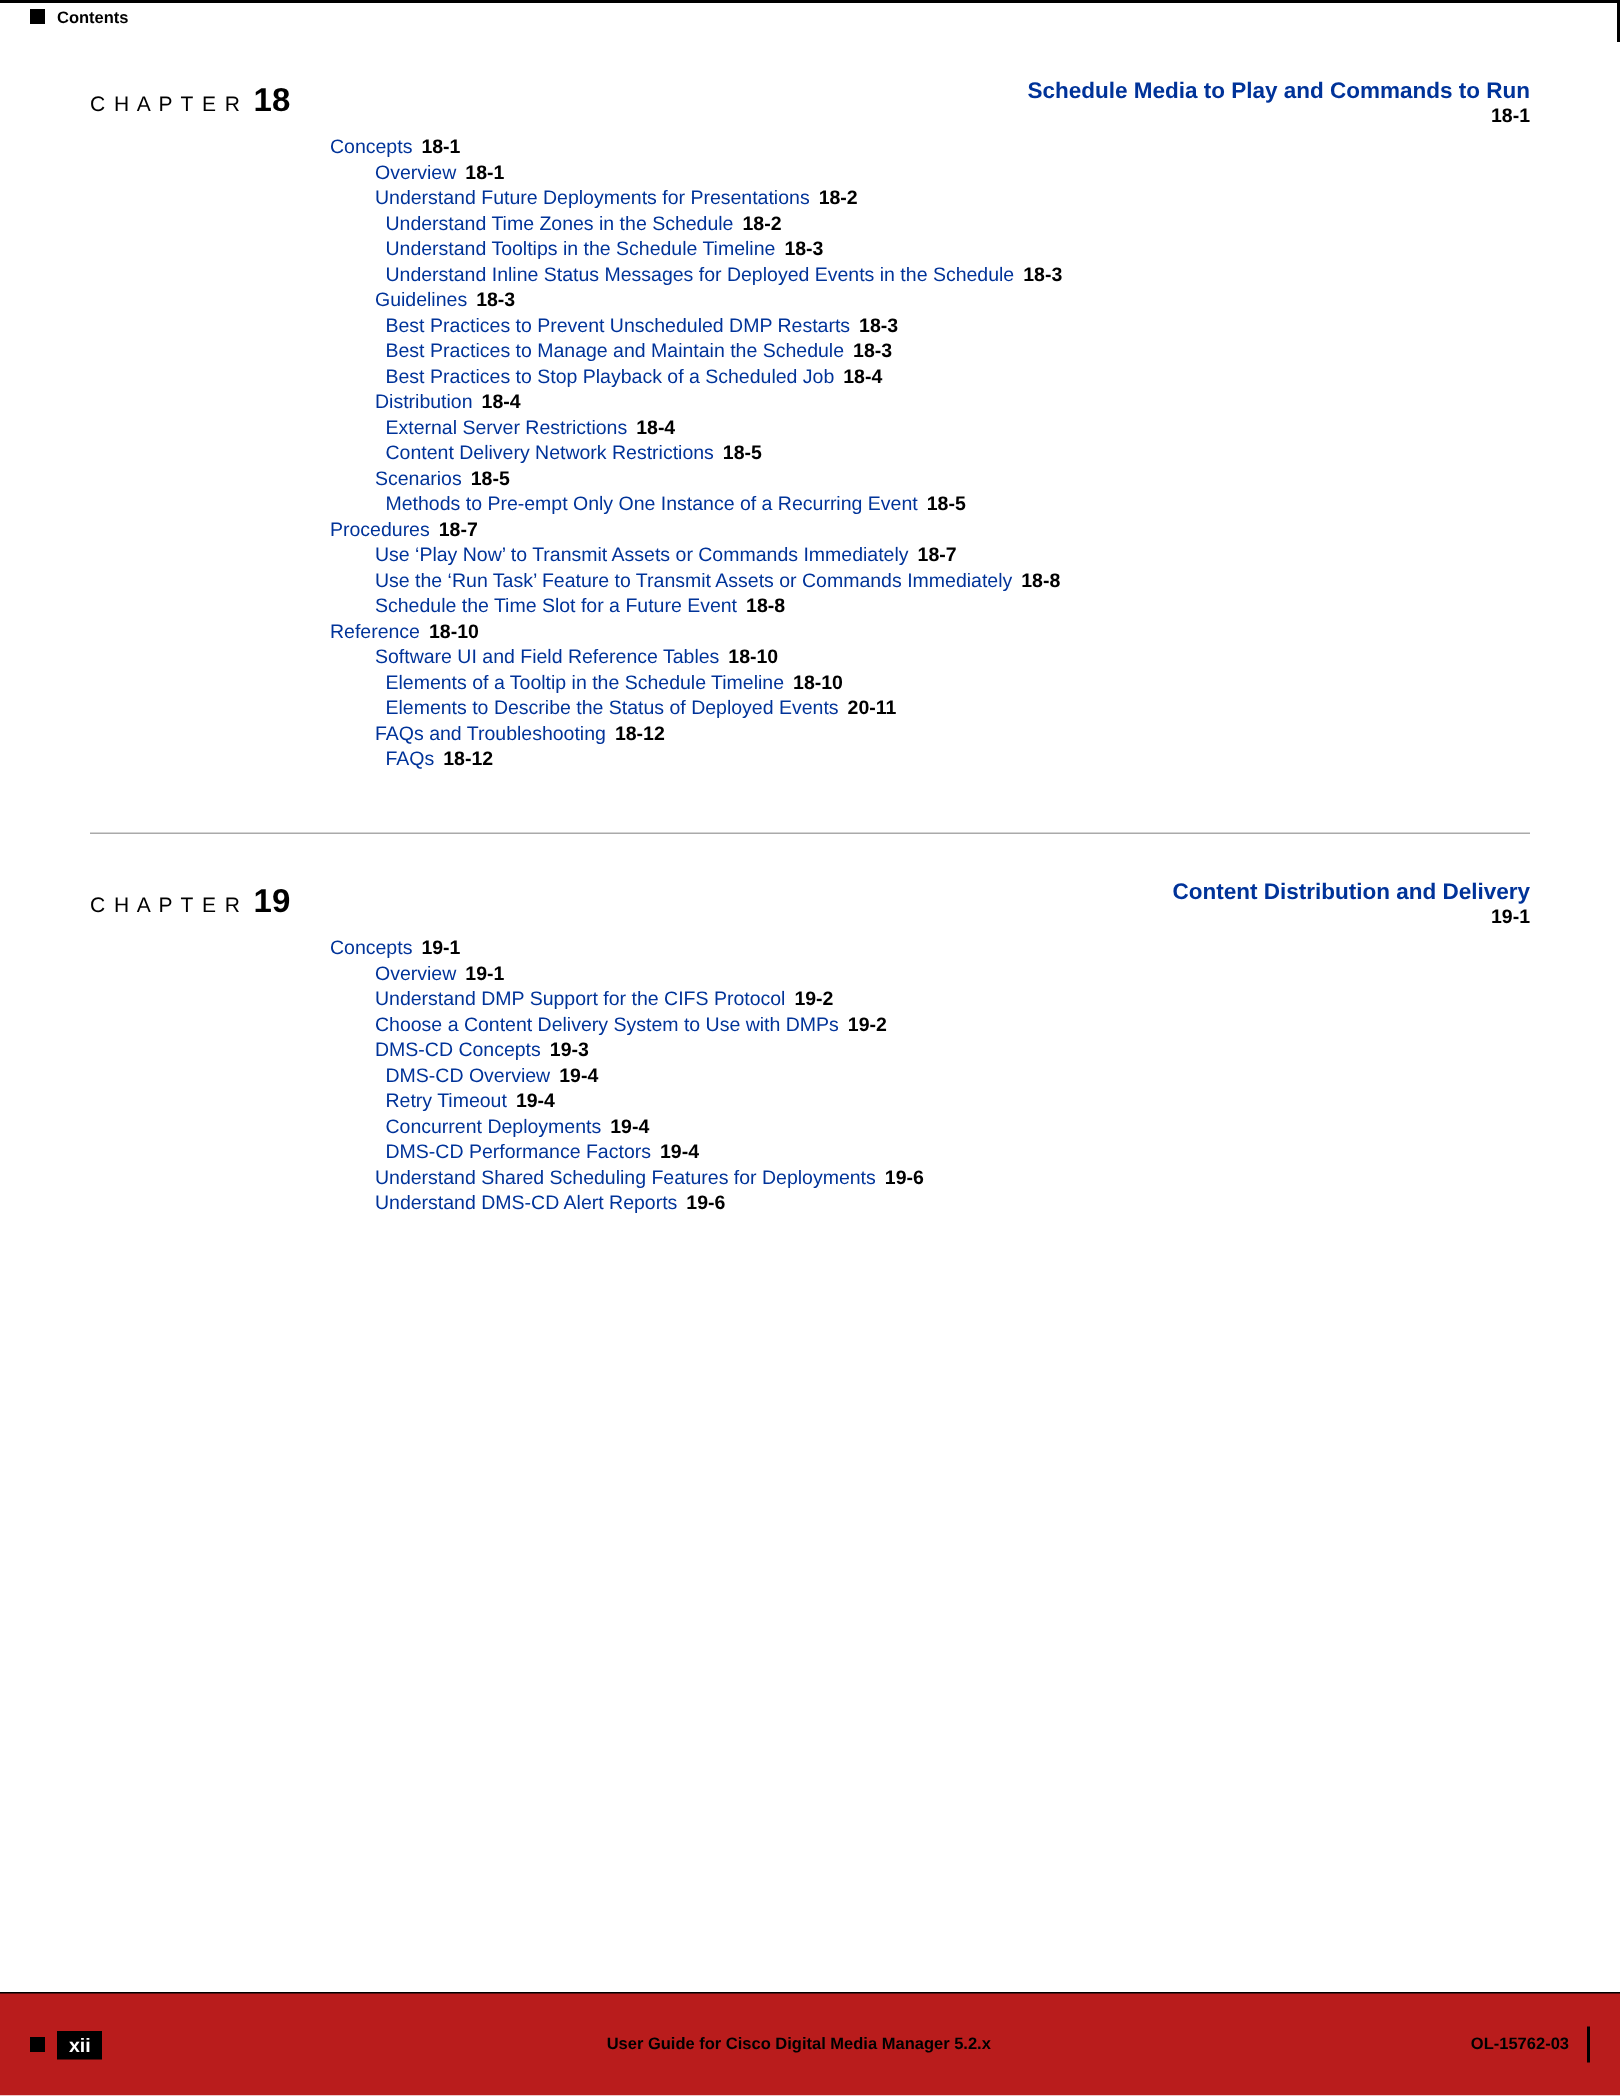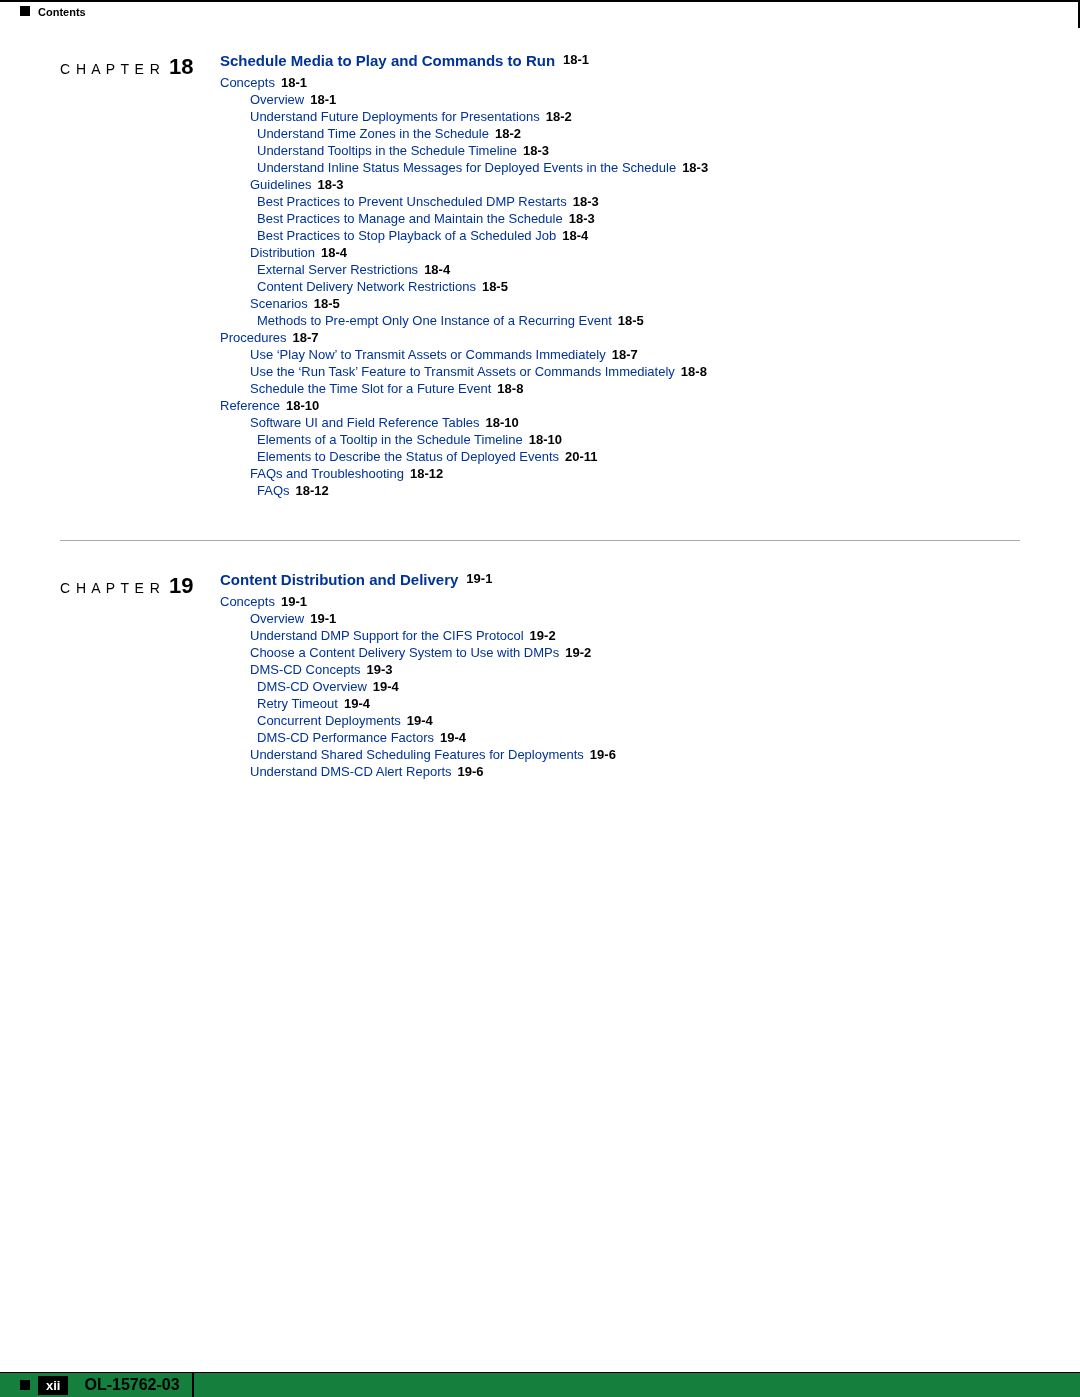--- a/index.html
+++ b/index.html
@@ -70,22 +70,23 @@
       color: #000;
       margin-left: 2px;
     }
 
     .chapter-content {
       flex: 1;
     }
 
     .chapter-title-line {
       display: flex;
-      align-items: flex-start;
+      align-items: flex-end;
       margin-bottom: 6px;
+      flex-direction: column;
     }
     .chapter-title {
       font-size: 15px;
       font-weight: bold;
       color: #003399;
       text-decoration: none;
     }
     .page-num {
       font-size: 13px;
       font-weight: bold;
@@ -133,22 +134,22 @@
 
     
     .bottom-bar {
       position: absolute;
       bottom: 0;
       left: 0;
       right: 0;
       border-top: 1px solid #000;
       display: flex;
       align-items: center;
-      padding: 0 20px;
-      background: #15803d;
+      padding: 22px 20px;
+      background: #b91c1c;
     }
     .bottom-square {
       width: 10px;
       height: 10px;
       background: #000;
       margin-right: 8px;
     }
     .bottom-page-label {
       background: #000;
       color: #fff;
@@ -158,21 +159,21 @@
       margin-right: 16px;
     }
     .bottom-center-text {
       flex: 1;
       text-align: center;
       font-size: 11px;
       font-weight: bold;
       color: #000;
     }
     .bottom-right-text {
-      font-size: 16px;
+      font-size: 11px;
       font-weight: bold;
       color: #000;
     }
     .bottom-right-line {
       width: 2px;
       height: 24px;
       background: #000;
       margin-left: 12px;
     }
   </style>
@@ -420,15 +421,16 @@
             <span class="toc-page">19-6</span>
           </div>
         </div>
       </div>
     </div>
   </div>
 
 <div class="bottom-bar">
   <div class="bottom-square"></div>
   <span class="bottom-page-label">xii</span>
+  <span class="bottom-center-text">User Guide for Cisco Digital Media Manager 5.2.x</span>
   <span class="bottom-right-text">OL-15762-03</span>
   <div class="bottom-right-line"></div>
 </div>
 
 </body></html>

